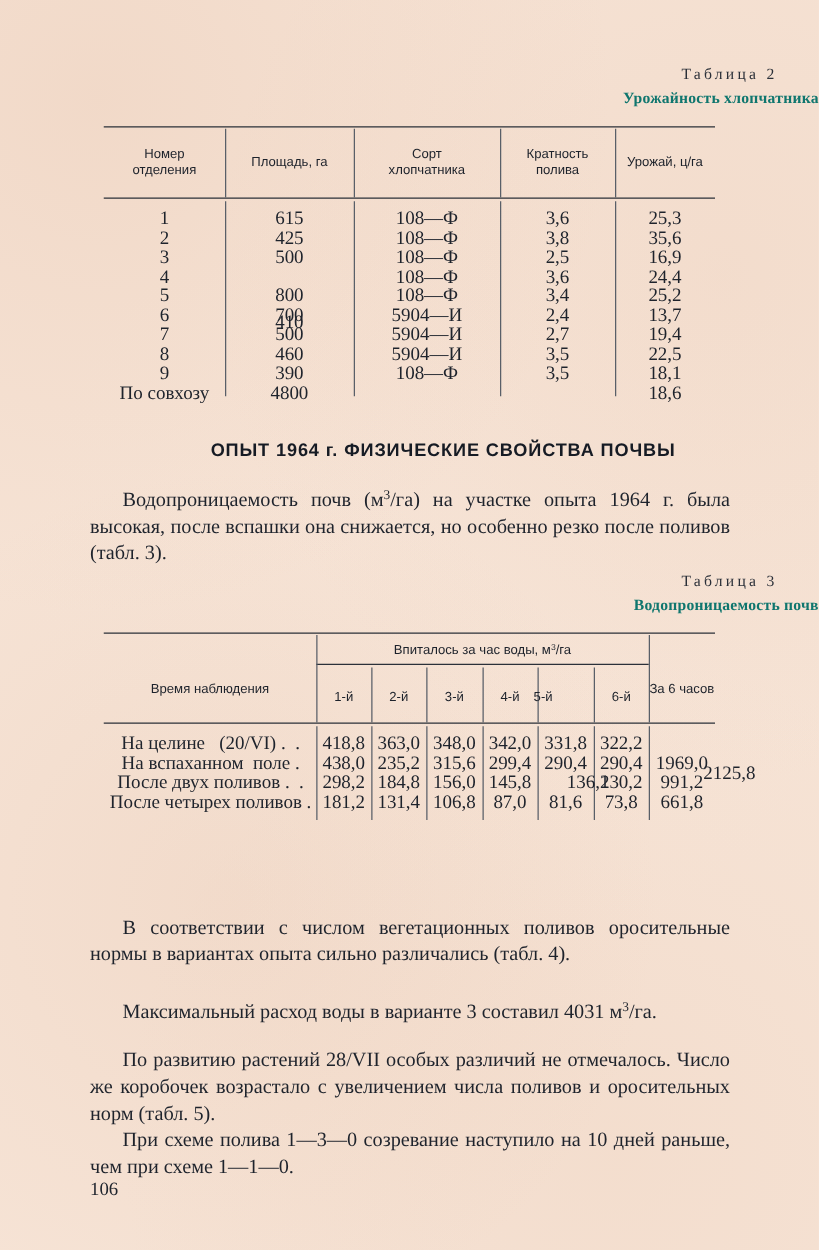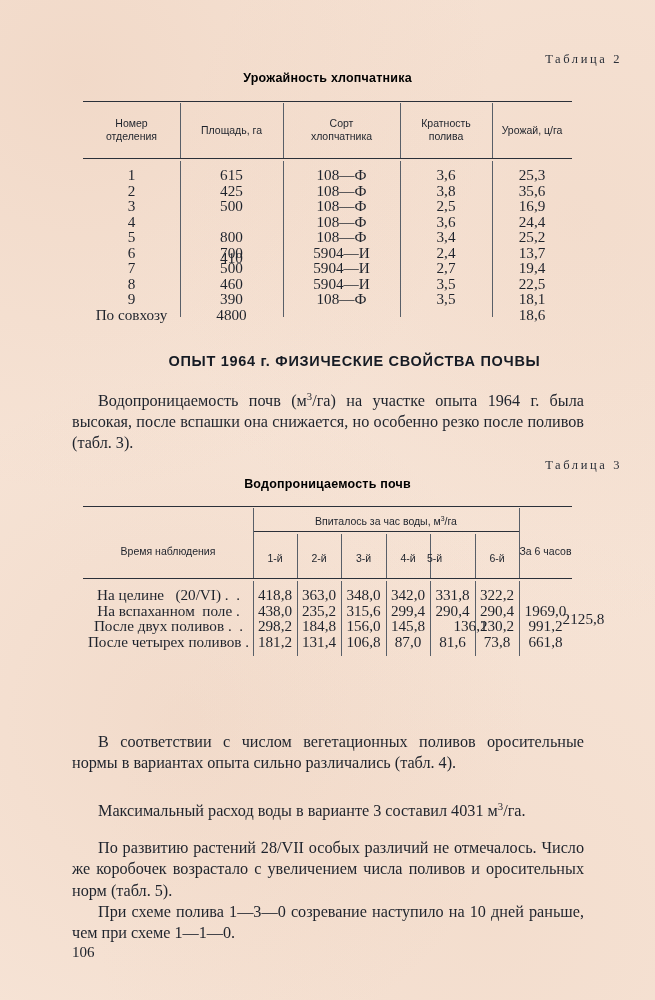--- a/index.html
+++ b/index.html
@@ -36,25 +36,25 @@
   .tbl-num {
     position: absolute;
     right: 33px;
     font-size: 12.5px;
     letter-spacing: 2.6px;
     color: #2a2f38;
   }
   .tbl-caption {
     position: absolute;
     width: 100%;
-    text-align: center;
-    font-family: Liberation Sans, sans-serif;
+    text-align: right;
+    font-family: Liberation Serif, serif;
     font-weight: bold;
     font-size: 12.5px;
-    color: #000000;
+    color: #0f766e;
     letter-spacing: .2px;
   }
   .section-head {
     position: absolute;
     width: 100%;
     text-align: center;
     font-family: "Liberation Sans", "DejaVu Sans", sans-serif;
     font-weight: bold;
     font-size: 14.5px;
     letter-spacing: .7px;

